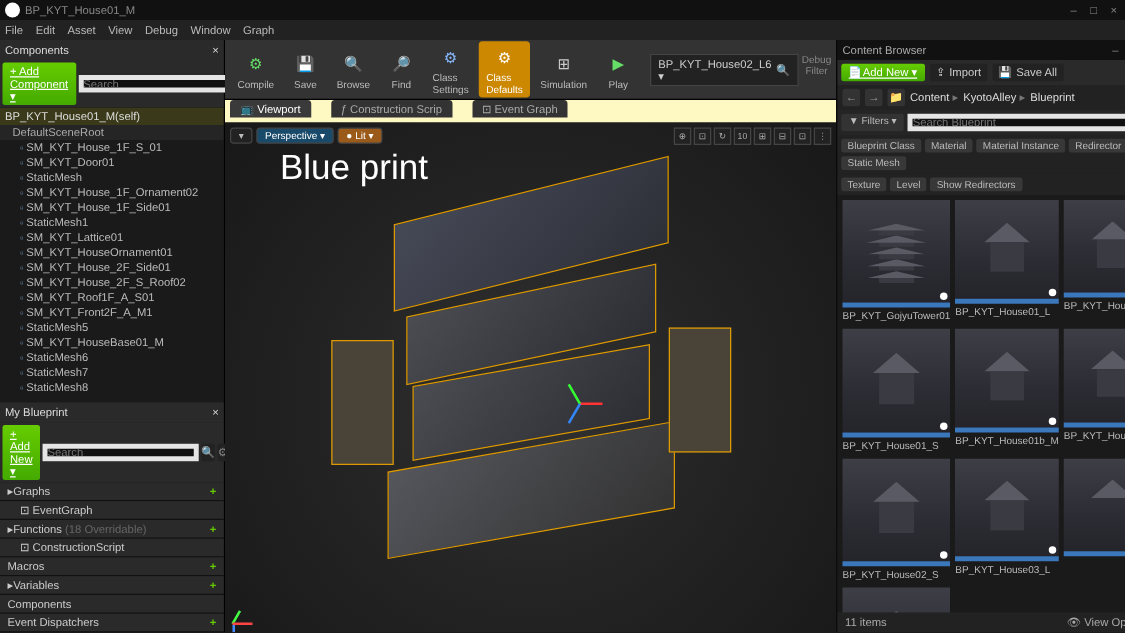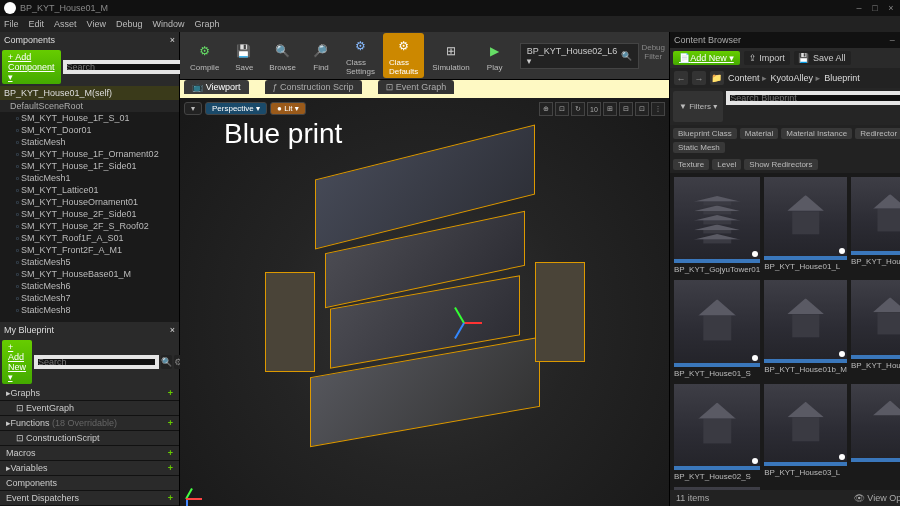--- a/index.html
+++ b/index.html
@@ -67,21 +67,21 @@
 
 .right { width: 270px; background: #1e1e1e; display: flex; flex-direction: column; border-left: 1px solid #000; }
 .cb-title { height: 16px; background: #111; display: flex; align-items: center; padding: 0 4px; }
 .cb-toolbar { background: #2a2a2a; padding: 3px; display: flex; align-items: center; gap: 4px; }
 .smallbtn { background: #222; padding: 2px 5px; font-size: 9px; color: #ccc; border-radius: 2px; display: flex; align-items: center; gap: 3px; }
 .breadcrumbs { background: #222; padding: 3px 4px; display: flex; align-items: center; gap: 4px; font-size: 9px; }
 .navbtn { width: 14px; height: 14px; background: #333; border-radius: 2px; display: flex; align-items: center; justify-content: center; color: #999; }
 .crumb { color: #ddd; }
 .crumb.sep::after { content: " ▸"; color: #777; }
 .filters { background: #252525; padding: 3px; display: flex; gap: 3px; }
-.filterpill { background: #333; padding: 11px 6px; font-size: 8px; color: #bbb; border-radius: 2px; }
+.filterpill { background: #333; padding: 1px 6px; font-size: 8px; color: #bbb; border-radius: 2px; }
 .chips { background: #222; padding: 3px; display: flex; flex-wrap: wrap; gap: 3px; }
 .chip { background: #383838; padding: 1px 5px; font-size: 8px; color: #bbb; border-radius: 2px; }
 .grid { flex: 1; background: #1a1a1a; padding: 4px; display: grid; grid-template-columns: repeat(3,1fr); gap: 4px; align-content: start; overflow: hidden; }
 .asset { display: flex; flex-direction: column; }
 .thumb { width: 100%; aspect-ratio: 1; background: linear-gradient(#3e3e46 0%,#2c2c34 60%,#24242a 100%); position: relative; border-bottom: 4px solid #3a77bb; }
 .thumb .dot { position: absolute; right: 2px; bottom: 2px; width: 6px; height: 6px; background: #fff; border-radius: 50%; }
 .thumb .mini { position: absolute; left: 50%; top: 48%; transform: translate(-50%,-50%); width: 55%; height: 50%; }
 .roof { width: 100%; height: 40%; background: #5a5a64; clip-path: polygon(10% 100%,50% 0,90% 100%); }
 .body2 { width: 60%; height: 60%; margin: 0 auto; background: #3a3a42; }
 .pagoda .roof { height: 14%; clip-path: polygon(0 100%,50% 0,100% 100%); margin-bottom: -2px; }

